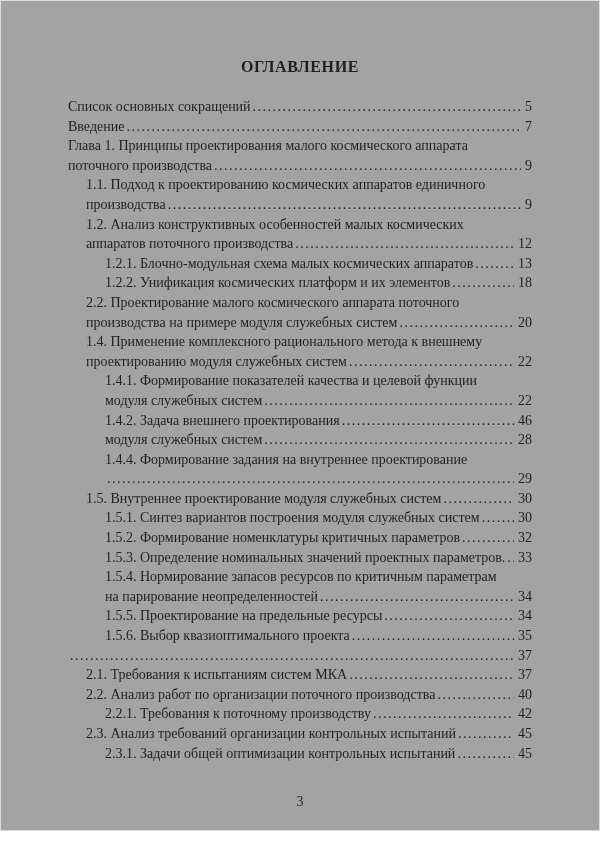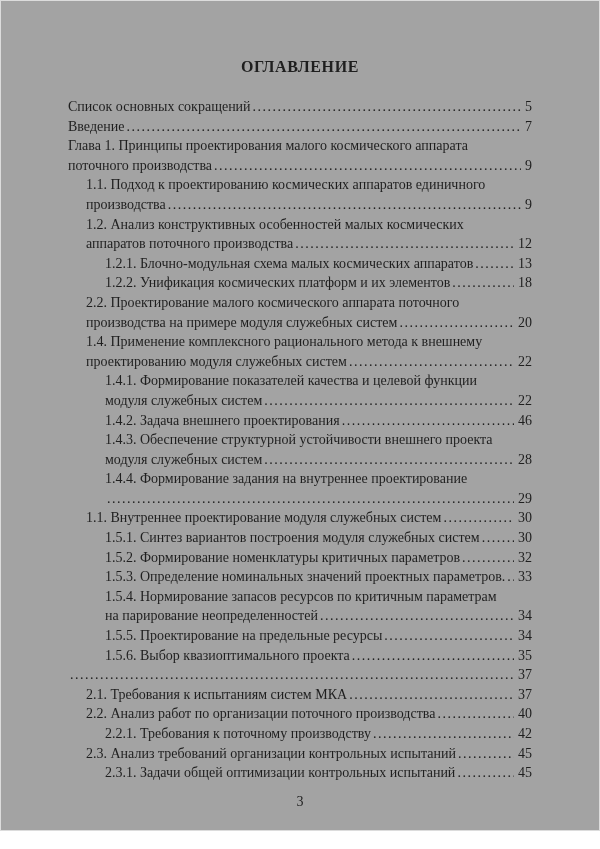--- a/index.html
+++ b/index.html
@@ -162,40 +162,37 @@
       </div>
       <div class="entry">
         <div class="line ind2">
           <span class="ltext">1.4.2. Задача внешнего проектирования</span>
           <span class="leader">....................................................................................................................................................................................</span>
           <span class="pnum">46</span>
         </div>
       </div>
       <div class="entry">
         <div class="line ind2">
-          <span class="ltext">1.4.3. Обеспечение структурной устойчивости внешнего проекта</span>
-        </div>
-        <div class="line ind2">
           <span class="ltext">модуля служебных систем</span>
           <span class="leader">....................................................................................................................................................................................</span>
           <span class="pnum">28</span>
         </div>
       </div>
       <div class="entry">
         <div class="line ind2">
           <span class="ltext">1.4.4. Формирование задания на внутреннее проектирование</span>
         </div>
         <div class="line ind2">
           <span class="leader">....................................................................................................................................................................................</span>
           <span class="pnum">29</span>
         </div>
       </div>
       <div class="entry">
         <div class="line ind1">
-          <span class="ltext">1.1. Внутреннее проектирование модуля служебных систем</span>
+          <span class="ltext">1.5. Внутреннее проектирование модуля служебных систем</span>
           <span class="leader">....................................................................................................................................................................................</span>
           <span class="pnum">30</span>
         </div>
       </div>
       <div class="entry">
         <div class="line ind2">
           <span class="ltext">1.5.1. Синтез вариантов построения модуля служебных систем</span>
           <span class="leader">....................................................................................................................................................................................</span>
           <span class="pnum">30</span>
         </div>

